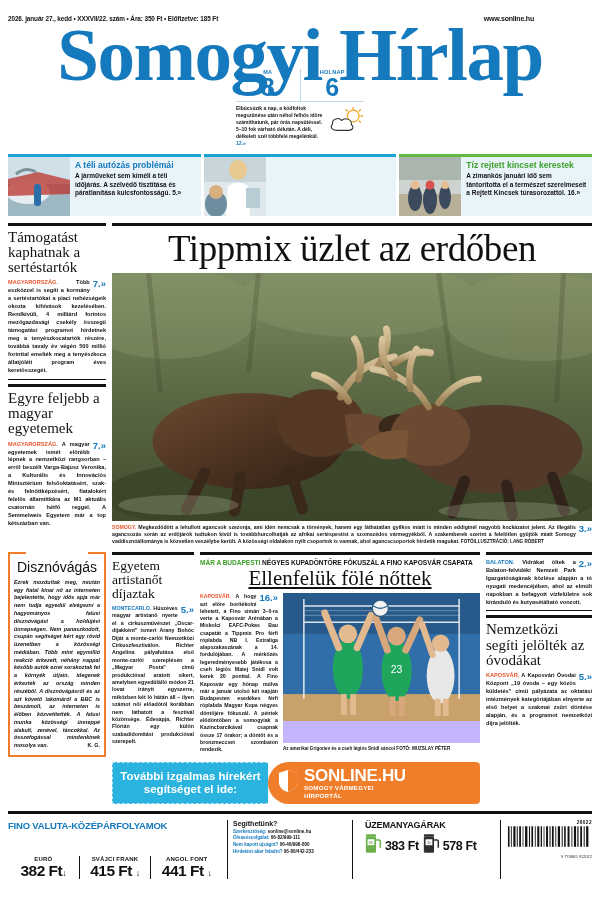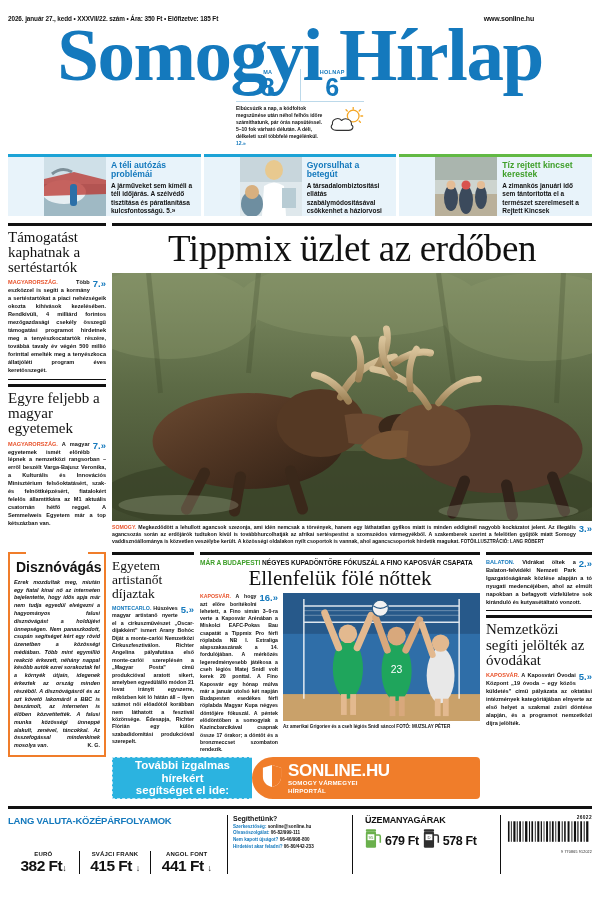--- a/index.html
+++ b/index.html
@@ -32,21 +32,21 @@
   .wx-cell + .wx-cell { border-left: 1px solid #bcd9ea; }
   .wx-label { font-size: 5.5px; font-weight: 700; color: #1479bd; letter-spacing: 0.3px; }
   .wx-val { font-size: 25px; font-weight: 700; color: #1479bd; line-height: 1; }
   .wx-body { display: flex; gap: 3px; padding-top: 3px; }
   .wx-text { font-size: 5px; line-height: 1.42; color: #111; font-weight: 700; flex: 1; }
   .wx-page { color: #1479bd; }
   .wx-icon { width: 36px; flex: none; padding-top: 2px; }
 
   
   .teasers { display: flex; gap: 3px; margin-top: 6px; height: 62px; }
-  .teaser { flex: 1; display: flex; background: #e8f3fa; position: relative; overflow: hidden; padding-left: 36px; }
+  .teaser { flex: 1; display: flex; background: #e8f3fa; position: relative; overflow: hidden; }
   .teaser .bar { position: absolute; left: 0; top: 0; height: 3px; width: 100%; }
   .t1 .bar, .t2 .bar { background: #1ca3d6; }
   .t3 .bar { background: #62b944; }
   .teaser-photo { width: 62px; flex: none; }
   .teaser-txt { padding: 7px 5px 3px 5px; flex: 1; }
   .teaser-h { font-size: 8.6px; font-weight: 700; line-height: 1.08; margin-bottom: 2.5px; }
   .t1 .teaser-h, .t2 .teaser-h { color: #1479bd; }
   .t3 .teaser-h { color: #3f9f2a; }
   .teaser-d { font-size: 6.5px; line-height: 1.3; color: #111; font-weight: 700; }
   .pg { font-weight: 700; }
@@ -91,55 +91,55 @@
   .lw-opinion { width: 98px; flex: none; }
   .lw-artist { width: 82px; flex: none; }
   .lw-sport { flex: 1; }
   .lw-right { width: 106px; flex: none; }
 
   .opinion-box { border: 2px solid #f07d2a; border-top: none; padding: 4px 4px 5px 4px; position: relative; }
   .opinion-top { display: flex; }
   .opinion-top .seg { height: 2px; background: #f07d2a; }
   .opinion-title {
     font-family: "Liberation Sans", sans-serif;
-    font-size: 14px; font-weight: 700; text-align: center; color: #111;
+    font-size: 14px; font-weight: 400; text-align: center; color: #111;
     margin: -9px 0 4px 0; background: #fff; display: inline-block;
     padding: 0 2px; width: 100%;
   }
   .opinion-body { font-size: 5.4px; line-height: 1.44; font-style: italic; text-align: justify; color: #111; font-weight: 700; }
   .sig { font-style: normal; font-weight: 700; float: right; }
 
   .mid-head {
     font-family: "Liberation Serif", serif;
     font-size: 13.5px; line-height: 1.04; color: #111; margin-bottom: 4px;
   }
   .mid-body { font-size: 5.3px; line-height: 1.4; text-align: justify; color: #111; font-weight: 700; }
 
   .sport-kicker { font-size: 6.6px; font-weight: 700; color: #111; letter-spacing: -0.05px; margin-bottom: 2px; }
   .sport-kicker .hl { color: #3f9f2a; }
   .sport-head {
     font-family: "Liberation Serif", serif;
     font-size: 21px; font-weight: 400; color: #111; line-height: 1.02;
-    text-align: center; margin-bottom: 4px;
+    text-align: center; margin-bottom: 4px; text-decoration: underline;
   }
   .sport-flow { display: flex; gap: 5px; }
   .sport-col { width: 78px; flex: none; font-size: 5.2px; line-height: 1.4; text-align: justify; font-weight: 700; color: #111; }
-  .sport-photo { flex: 1; height: 128px; position: relative; overflow: hidden; background: #c4b5fd; }
+  .sport-photo { flex: 1; height: 150px; position: relative; overflow: hidden; background: #c4b5fd; }
   .sport-cap { font-size: 4.6px; margin-top: 2.5px; color: #111; font-weight: 700; }
 
   
-  .promo { display: flex; align-items: stretch; height: 42px; }
+  .promo { display: flex; align-items: stretch; height: 42px; margin-top: 5px; }
   .promo-left {
     flex: 1; background: #2bb3e0; color: #fff; display: flex;
     align-items: center; justify-content: center; text-align: center;
     font-size: 11.5px; font-weight: 700; line-height: 1.12;
     border: 1.5px dashed #bfe6f5; border-right: none;
   }
   .promo-right {
-    width: 228px; flex: none; background: #f07d2a; color: #fff;
+    width: 212px; flex: none; background: #f07d2a; color: #fff;
     display: flex; align-items: center; gap: 6px; padding-left: 10px;
     border-radius: 21px 4px 4px 21px;
   }
   .promo-brand { font-size: 17px; font-weight: 700; line-height: 1; letter-spacing: -0.3px; }
   .promo-sub { font-size: 6.2px; font-weight: 700; line-height: 1.25; letter-spacing: 0.2px; }
 
   
   .footer { display: flex; gap: 5px; margin-top: 6px; align-items: stretch; }
   .fx { width: 214px; flex: none; }
   .fx-title { font-size: 9.5px; font-weight: 700; color: #1479bd; letter-spacing: -0.2px; margin-bottom: 2px; }
@@ -233,24 +233,20 @@
       <div class="teaser-photo">
         <svg viewBox="0 0 62 62" width="62" height="62" preserveAspectRatio="xMidYMid slice">
           <rect width="62" height="62" fill="#dfe8ec"></rect>
           <rect x="0" y="0" width="62" height="28" fill="#c8d6dc"></rect>
           <ellipse cx="34" cy="16" rx="9" ry="10" fill="#e8c98f"></ellipse>
           <path d="M22 62 L24 32 q10 -7 20 0 L46 62 Z" fill="#ffffff"></path>
           <ellipse cx="12" cy="50" rx="11" ry="13" fill="#6e8ea0"></ellipse>
           <circle cx="12" cy="38" r="7" fill="#d8b07f"></circle>
           <rect x="42" y="34" width="14" height="20" fill="#b8ccd4"></rect>
         </svg>
-      </div>
-      <div class="teaser-txt">
-        <div class="teaser-h">Gyorsulhat a betegút</div>
-        <div class="teaser-d"><span>A társadalombiztosítási ellátás szabálymódosításával csökkenhet a háziorvosi rendelő terheltsége</span> <span class="pg">2.»</span></div>
       </div>
     </div>
 
     <div class="teaser t3">
       <div class="bar"></div>
       <div class="teaser-photo">
         <svg viewBox="0 0 62 62" width="62" height="62" preserveAspectRatio="xMidYMid slice">
           <rect width="62" height="62" fill="#cdd4cf"></rect>
           <rect y="0" width="62" height="26" fill="#aab5ae"></rect>
           <rect y="40" width="62" height="22" fill="#b9b09a"></rect>
@@ -520,21 +516,21 @@
       </div>
     </div>
     <div style="width:106px; flex:none;"></div>
   </div>
 
   <div style="height:3px;background:#111;margin-top:7px;"></div>
 
   <div class="footer">
 
     <div class="fx">
-      <div class="fx-title">LANG VALUTA-KÖZÉPÁRFOLYAMOK</div>
+      <div class="fx-title">FINO VALUTA-KÖZÉPÁRFOLYAMOK</div>
       <div class="fx-row">
         <div class="fx-cell">
           <div class="fx-name">EURÓ</div>
           <div class="fx-amt"><span>382 Ft</span><span class="arrow">↓</span></div>
         </div>
         <div class="fx-cell">
           <div class="fx-name">SVÁJCI FRANK</div>
           <div class="fx-amt"><span>415 Ft</span> <span class="arrow">↓</span></div>
         </div>
         <div class="fx-cell">
@@ -558,21 +554,21 @@
         <div class="fuel-item">
           <div>
             <svg viewBox="0 0 20 24" width="17" height="21">
               <rect x="1" y="4" width="12" height="19" rx="1.5" fill="#6ab04c"></rect>
               <rect x="3" y="7" width="8" height="7" fill="#ffffff"></rect>
               <text x="7" y="13" font-size="5" text-anchor="middle" fill="#4a8a33" font-family="Liberation Sans, sans-serif">95</text>
               <path d="M13 8 h3.5 a1.5 1.5 0 0 1 1.5 1.5 V17" stroke="#6ab04c" stroke-width="1.8" fill="none"></path>
               <rect x="1" y="1" width="12" height="3" rx="1" fill="#6ab04c"></rect>
             </svg>
           </div>
-          <div class="fuel-amt">679 Ft</div>
+          <div class="fuel-amt">383 Ft</div>
         </div>
         <div class="fuel-item">
           <div>
             <svg viewBox="0 0 20 24" width="17" height="21">
               <rect x="1" y="4" width="12" height="19" rx="1.5" fill="#2f2f2f"></rect>
               <rect x="3" y="7" width="8" height="7" fill="#ffffff"></rect>
               <text x="7" y="13" font-size="5" text-anchor="middle" fill="#2f2f2f" font-family="Liberation Sans, sans-serif">D</text>
               <path d="M13 8 h3.5 a1.5 1.5 0 0 1 1.5 1.5 V17" stroke="#2f2f2f" stroke-width="1.8" fill="none"></path>
               <rect x="1" y="1" width="12" height="3" rx="1" fill="#2f2f2f"></rect>
             </svg>

